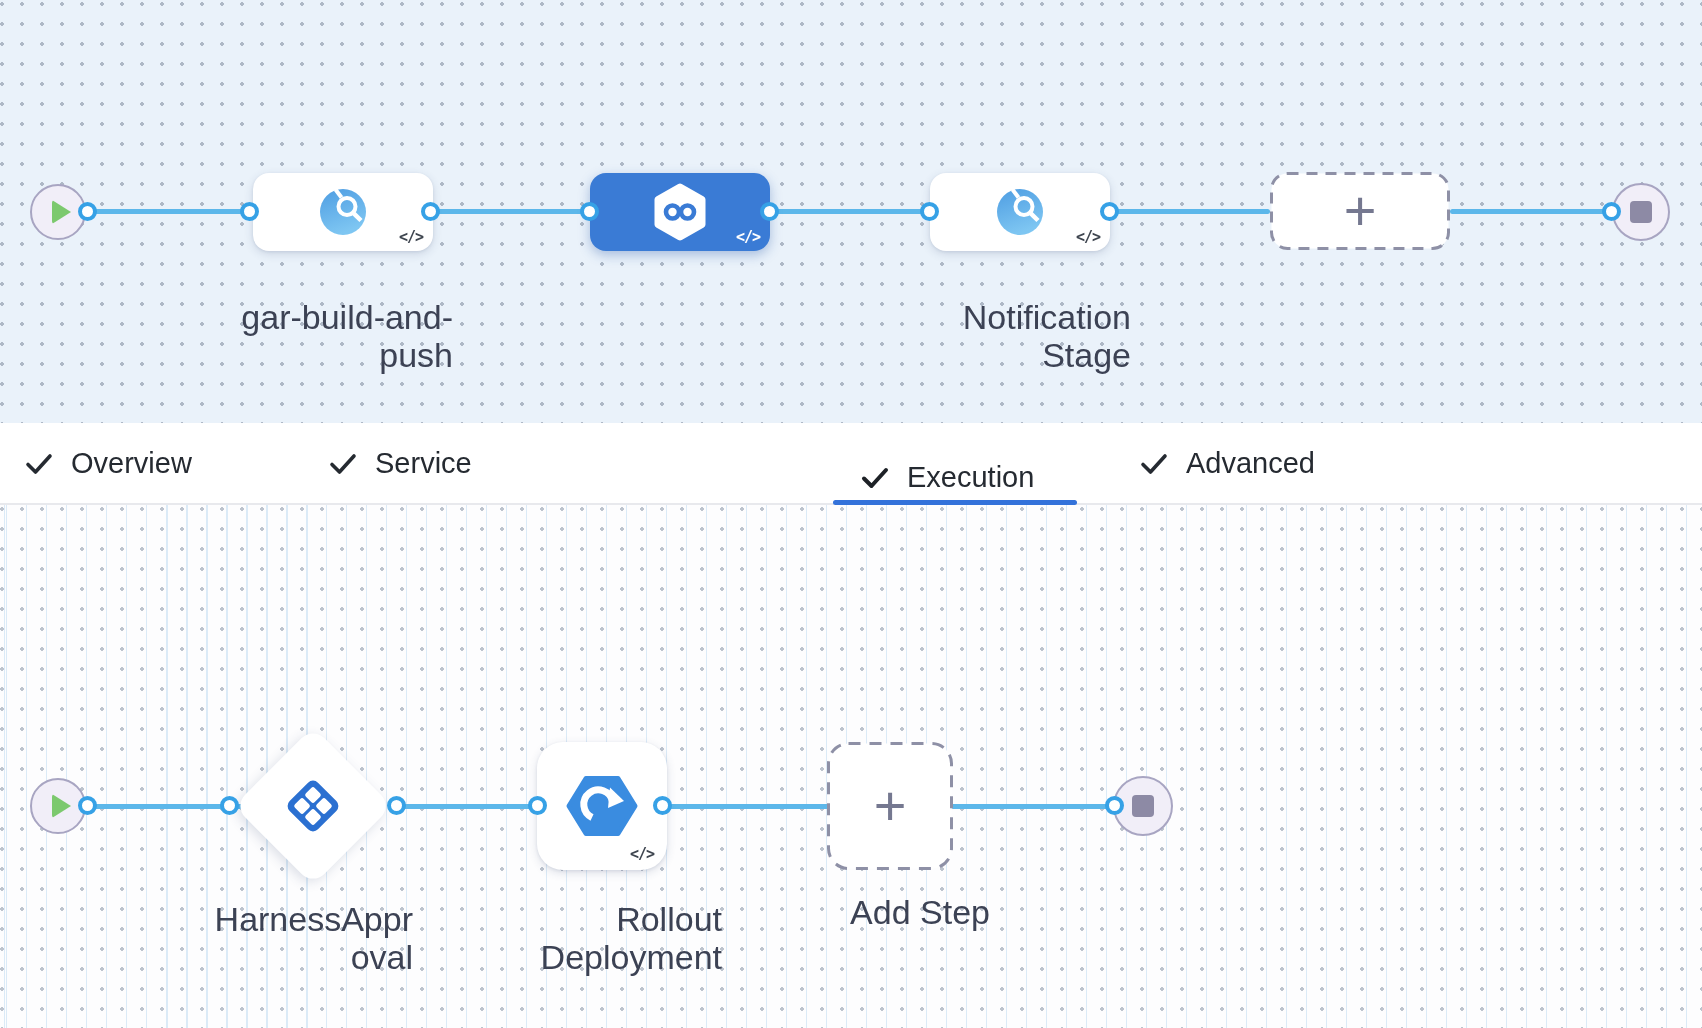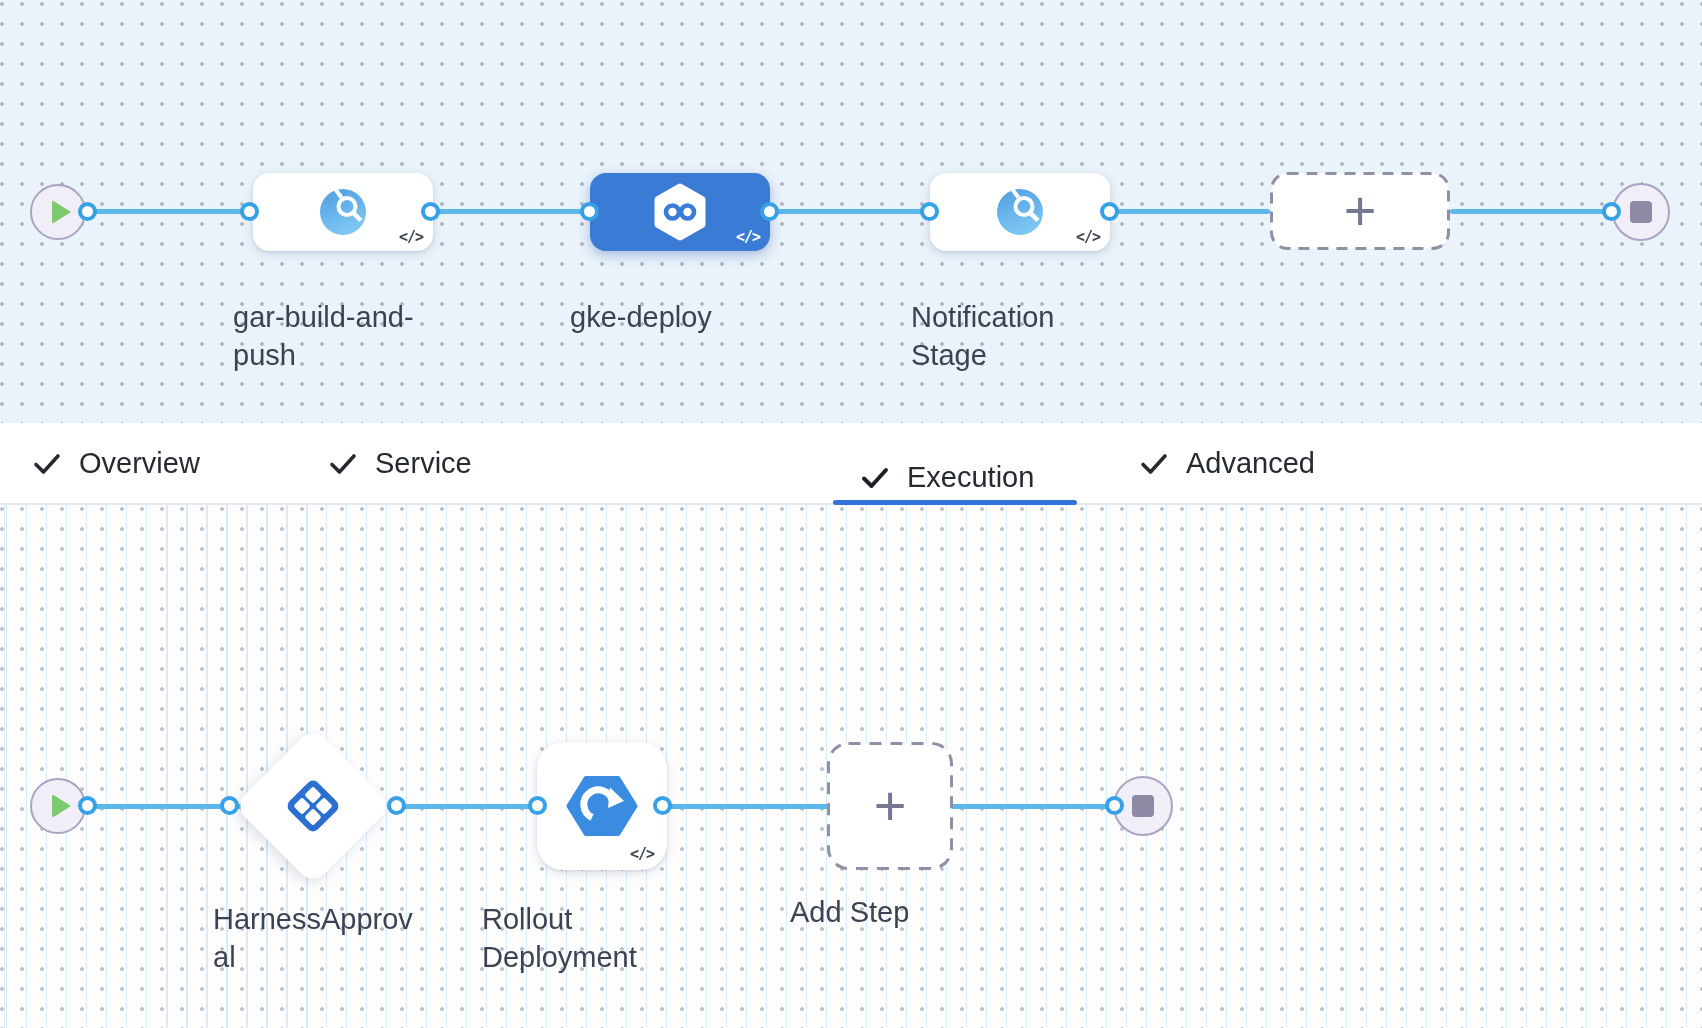--- a/index.html
+++ b/index.html
@@ -52,21 +52,21 @@
               font-family:"DejaVu Sans Mono",monospace;font-size:15px;font-weight:700;
               letter-spacing:-1px;color:#3e454f;z-index:3;}
   .code-badge.light{color:#ffffff;}
 
   .add-box{position:absolute;z-index:2;}
   .add-box .plus{position:absolute;left:0;top:0;width:100%;height:100%;
                  display:flex;align-items:center;justify-content:center;
                  font-size:56px;font-weight:300;color:#757890;line-height:1;}
 
   
-  .node-label{position:absolute;text-align:left;font-size:29px;line-height:38px;
+  .node-label{position:absolute;text-align:right;font-size:34px;line-height:38px;
               color:#3c4254;overflow-wrap:anywhere;z-index:4;}
 
   
   .tabstrip{position:absolute;left:0;top:423px;width:1702px;height:82px;background:#fff;
             border-bottom:2px solid #e8e9ed;box-sizing:border-box;z-index:6;}
   .tab{position:absolute;top:0;height:80px;display:flex;align-items:center;gap:18px;
        font-size:29px;color:#252a31;cursor:pointer;}
   .tab.active{font-weight:400;margin-top:14px;}
   .tab-underline{position:absolute;left:833px;bottom:-2px;width:244px;height:5px;
                  border-radius:4px;background:#3372da;z-index:7;}
@@ -143,26 +143,25 @@
     <div class="dot" style="left:78px;top:202px;"></div>
     <div class="dot" style="left:240px;top:202px;"></div>
     <div class="dot" style="left:421px;top:202px;"></div>
     <div class="dot" style="left:580px;top:202px;"></div>
     <div class="dot" style="left:760px;top:202px;"></div>
     <div class="dot" style="left:920px;top:202px;"></div>
     <div class="dot" style="left:1100px;top:202px;"></div>
     <div class="dot" style="left:1602px;top:202px;"></div>
 
     <div class="node-label" style="left:233px;top:298px;width:220px;">gar-build-and-push</div>
-    <div class="node-label" style="left:570px;top:298px;width:220px;">gke-deploy</div>
     <div class="node-label" style="left:911px;top:298px;width:220px;">Notification Stage</div>
   </div>
 
   <div class="tabstrip">
-    <div class="tab" style="left:33px;">
+    <div class="tab" style="left:25px;">
       <svg width="28" height="23" viewBox="0 0 28 23">
         <polyline points="3,12.5 10.5,20 25,4" stroke="#252a31" stroke-width="3.6" fill="none" stroke-linecap="round" stroke-linejoin="round"></polyline>
       </svg>
       <span>Overview</span>
     </div>
     <div class="tab" style="left:329px;">
       <svg width="28" height="23" viewBox="0 0 28 23">
         <polyline points="3,12.5 10.5,20 25,4" stroke="#252a31" stroke-width="3.6" fill="none" stroke-linecap="round" stroke-linejoin="round"></polyline>
       </svg>
       <span>Service</span>

